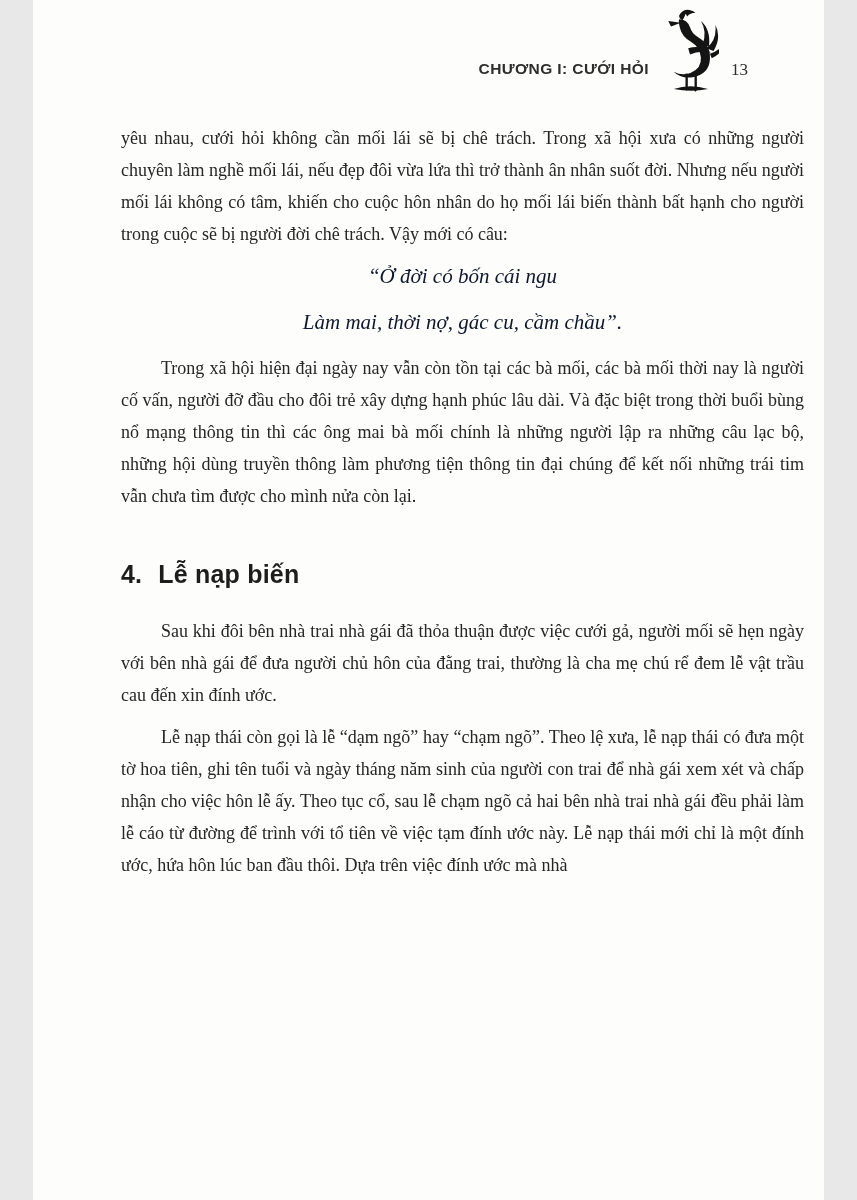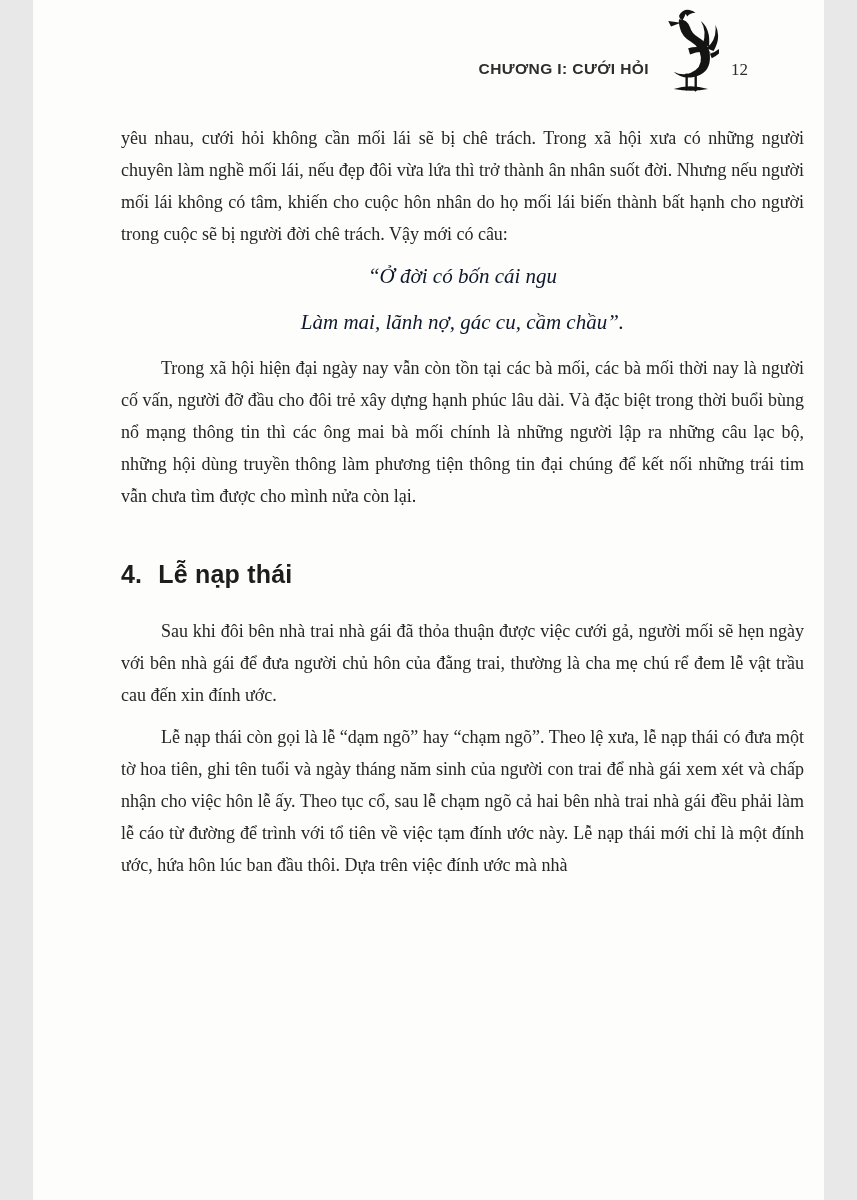--- a/index.html
+++ b/index.html
@@ -119,35 +119,35 @@
           <rect x="27" y="72" width="2.6" height="15"></rect>
           <rect x="37" y="74" width="2.6" height="13"></rect>
           <path d="M24 87 l8 0 -4 4z"></path>
           <path d="M34 88 l8 0 -4 4z"></path>
 
           <path d="M14 89 q18 -6 38 0 q-19 4 -38 0z"></path>
         </g>
       </svg>
     </span>
 
-    <span class="page-number">12</span>
+    <span class="page-number">13</span>
   </header>
 
   <main class="page-body">
 
     <p class="para no-indent">yêu nhau, cưới hỏi không cần mối lái sẽ bị chê trách. Trong xã hội xưa có những người chuyên làm nghề mối lái, nếu đẹp đôi vừa lứa thì trở thành ân nhân suốt đời. Nhưng nếu người mối lái không có tâm, khiến cho cuộc hôn nhân do họ mối lái biến thành bất hạnh cho người trong cuộc sẽ bị người đời chê trách. Vậy mới có câu:</p>
 
     <p class="quote first">“Ở đời có bốn cái ngu</p>
 
-    <p class="quote">Làm mai, lãnh nợ, gác cu, cầm chầu”.</p>
+    <p class="quote">Làm mai, thời nợ, gác cu, cầm chầu”.</p>
 
     <p class="para">Trong xã hội hiện đại ngày nay vẫn còn tồn tại các bà mối, các bà mối thời nay là người cố vấn, người đỡ đầu cho đôi trẻ xây dựng hạnh phúc lâu dài. Và đặc biệt trong thời buổi bùng nổ mạng thông tin thì các ông mai bà mối chính là những người lập ra những câu lạc bộ, những hội dùng truyền thông làm phương tiện thông tin đại chúng để kết nối những trái tim vẫn chưa tìm được cho mình nửa còn lại.</p>
 
     <h2 class="section-heading">
-      <span class="section-number">4.</span><span>Lễ nạp thái</span>
+      <span class="section-number">4.</span><span>Lễ nạp biến</span>
     </h2>
 
     <p class="para">Sau khi đôi bên nhà trai nhà gái đã thỏa thuận được việc cưới gả, người mối sẽ hẹn ngày với bên nhà gái để đưa người chủ hôn của đằng trai, thường là cha mẹ chú rể đem lễ vật trầu cau đến xin đính ước.</p>
 
     <p class="para">Lễ nạp thái còn gọi là lễ “dạm ngõ” hay “chạm ngõ”. Theo lệ xưa, lễ nạp thái có đưa một tờ hoa tiên, ghi tên tuổi và ngày tháng năm sinh của người con trai để nhà gái xem xét và chấp nhận cho việc hôn lễ ấy. Theo tục cổ, sau lễ chạm ngõ cả hai bên nhà trai nhà gái đều phải làm lễ cáo từ đường để trình với tổ tiên về việc tạm đính ước này. Lễ nạp thái mới chỉ là một đính ước, hứa hôn lúc ban đầu thôi. Dựa trên việc đính ước mà nhà</p>
 
   </main>
 </div>
 
 </body></html>

